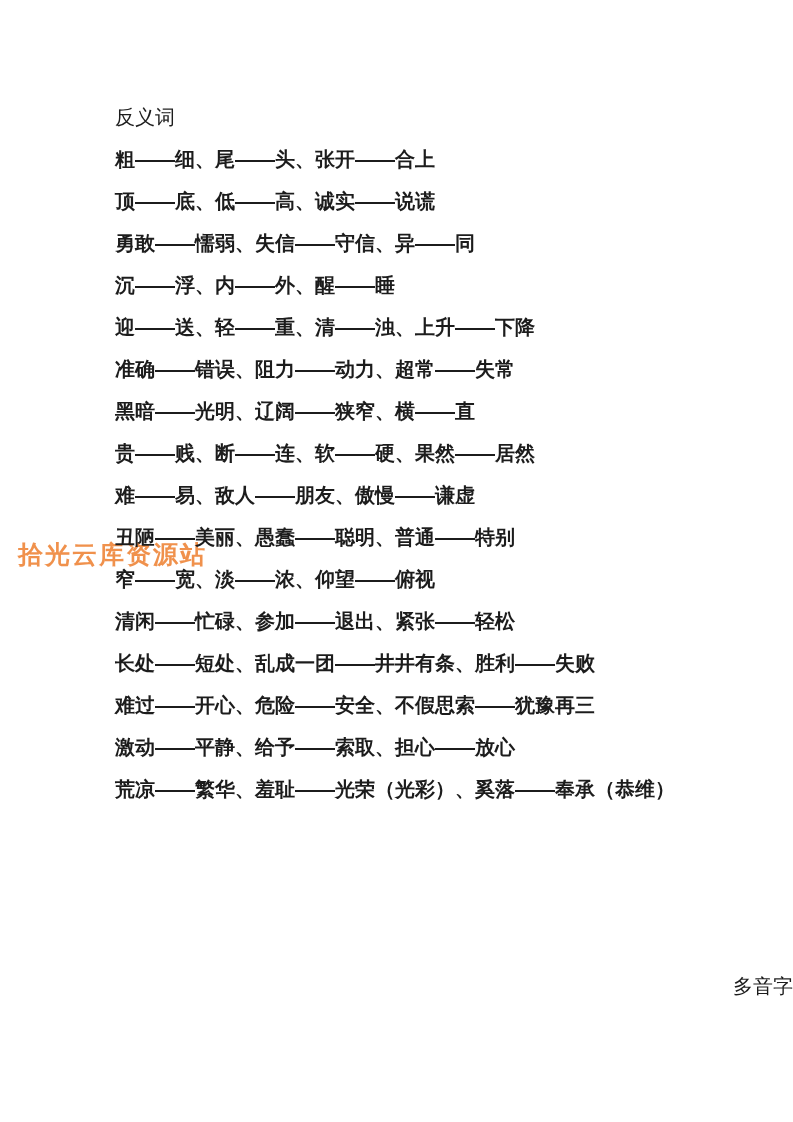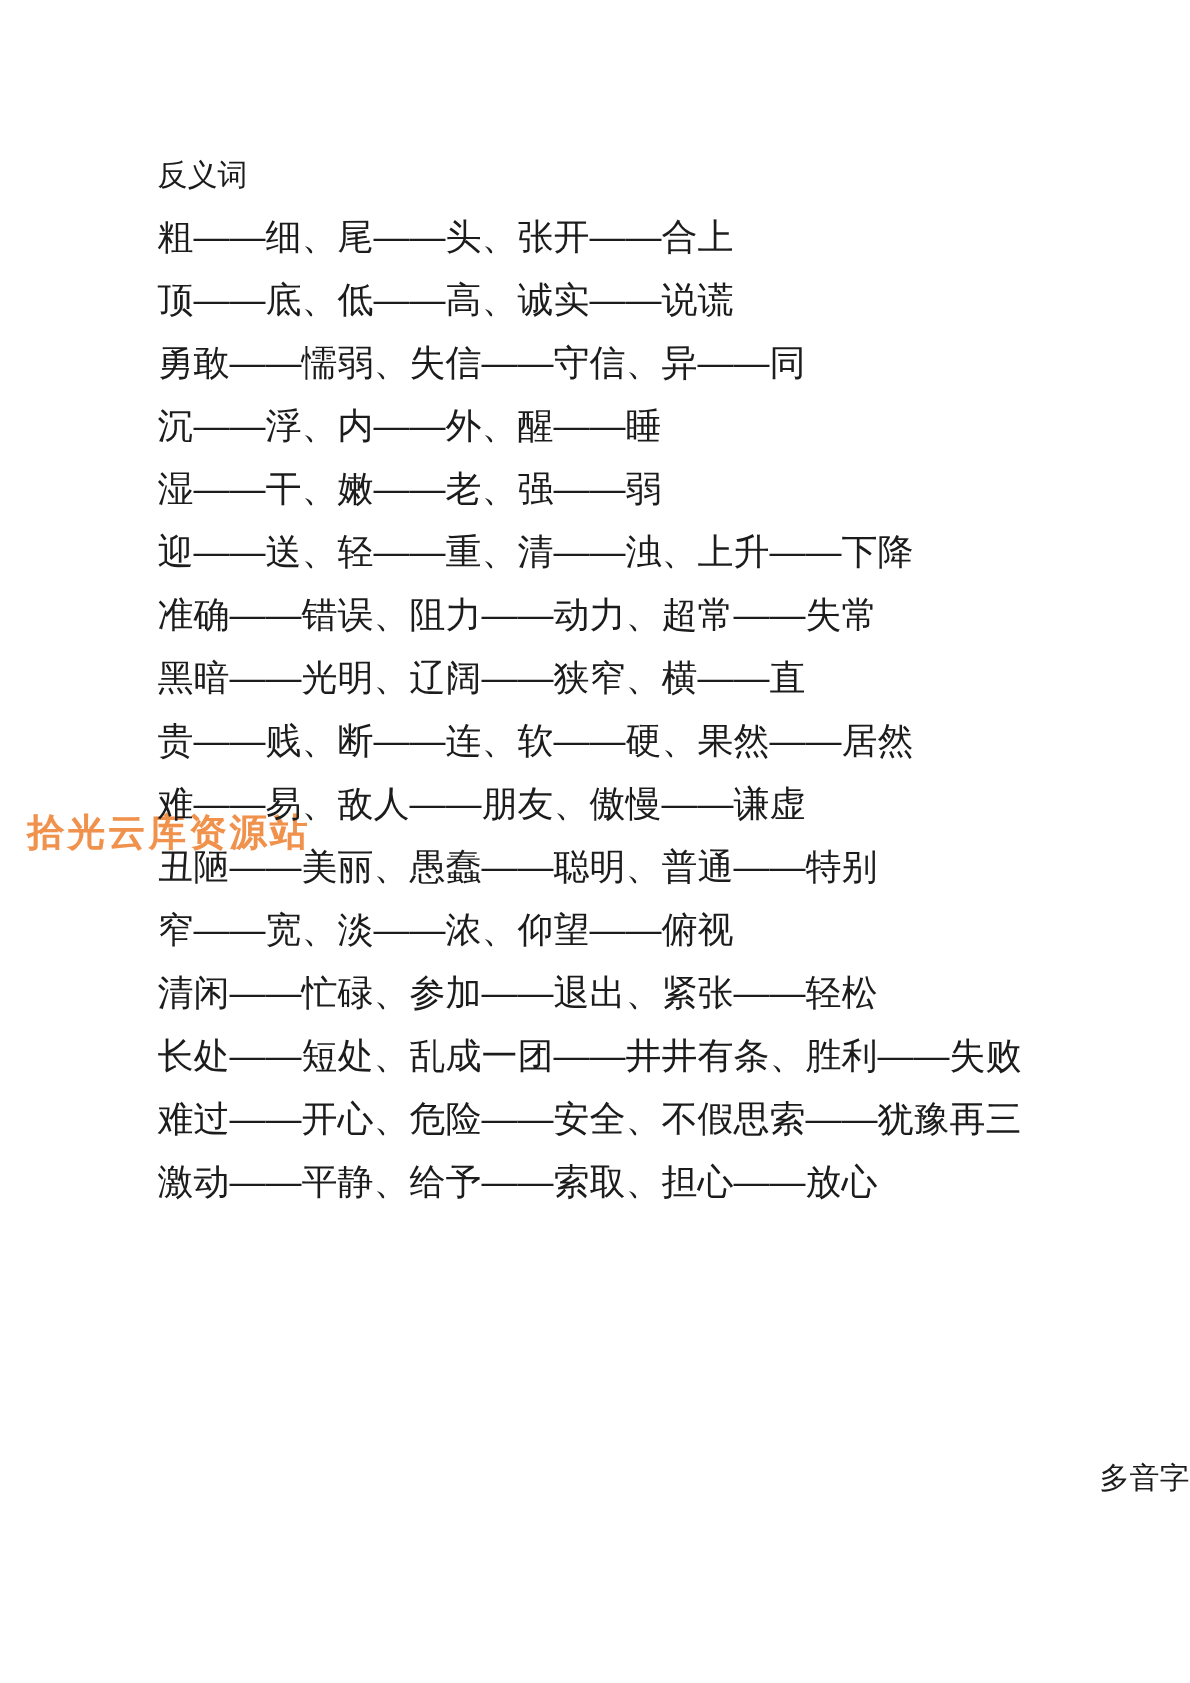--- a/index.html
+++ b/index.html
@@ -21,35 +21,35 @@
     left: 18px;
     top: 538px;
     z-index: 1;
     font-size: 25px;
     font-weight: 700;
     letter-spacing: 2px;
     white-space: nowrap;
   }
   .content {
     position: absolute;
-    left: 105px;
+    left: 115px;
     top: 105px;
     z-index: 2;
   }
   .section-title {
     height: 42px;
     font-size: 20px;
     font-weight: 400;
     line-height: 24px;
     white-space: nowrap;
   }
   .antonym-line {
     height: 42px;
-    font-size: 24px;
-    font-weight: 400;
+    font-size: 20px;
+    font-weight: 700;
     line-height: 24px;
     white-space: nowrap;
   }
   .bottom-title {
     position: absolute;
     left: 0;
     top: 974px;
     width: 100%;
     z-index: 2;
     text-align: right;
@@ -66,30 +66,30 @@
   <div class="watermark" style="color: rgb(240, 145, 76);">拾光云库资源站</div>
 
   <div class="content">
     <div class="section-title">反义词</div>
 
     <div>
         <div class="antonym-line">粗——细、尾——头、张开——合上</div>
         <div class="antonym-line">顶——底、低——高、诚实——说谎</div>
         <div class="antonym-line">勇敢——懦弱、失信——守信、异——同</div>
         <div class="antonym-line">沉——浮、内——外、醒——睡</div>
-        <div class="antonym-line">湿——干、嫩——老、强——弱</div>
         <div class="antonym-line">迎——送、轻——重、清——浊、上升——下降</div>
         <div class="antonym-line">准确——错误、阻力——动力、超常——失常</div>
         <div class="antonym-line">黑暗——光明、辽阔——狭窄、横——直</div>
         <div class="antonym-line">贵——贱、断——连、软——硬、果然——居然</div>
         <div class="antonym-line">难——易、敌人——朋友、傲慢——谦虚</div>
         <div class="antonym-line">丑陋——美丽、愚蠢——聪明、普通——特别</div>
         <div class="antonym-line">窄——宽、淡——浓、仰望——俯视</div>
         <div class="antonym-line">清闲——忙碌、参加——退出、紧张——轻松</div>
         <div class="antonym-line">长处——短处、乱成一团——井井有条、胜利——失败</div>
         <div class="antonym-line">难过——开心、危险——安全、不假思索——犹豫再三</div>
         <div class="antonym-line">激动——平静、给予——索取、担心——放心</div>
+        <div class="antonym-line">荒凉——繁华、羞耻——光荣（光彩）、奚落——奉承（恭维）</div>
       </div>
   </div>
 
   <div class="bottom-title">多音字</div>
 
 </div>
 
 </body></html>

